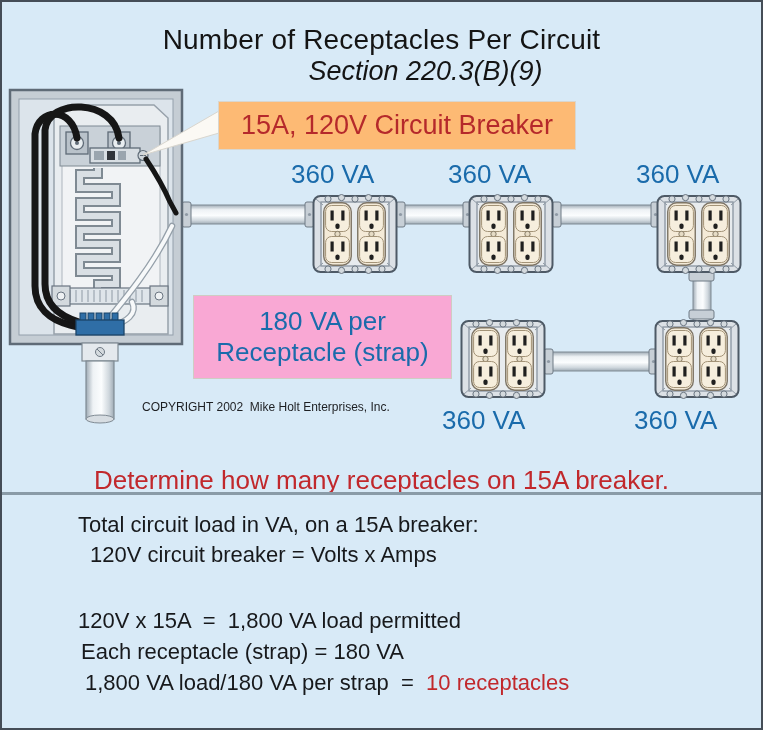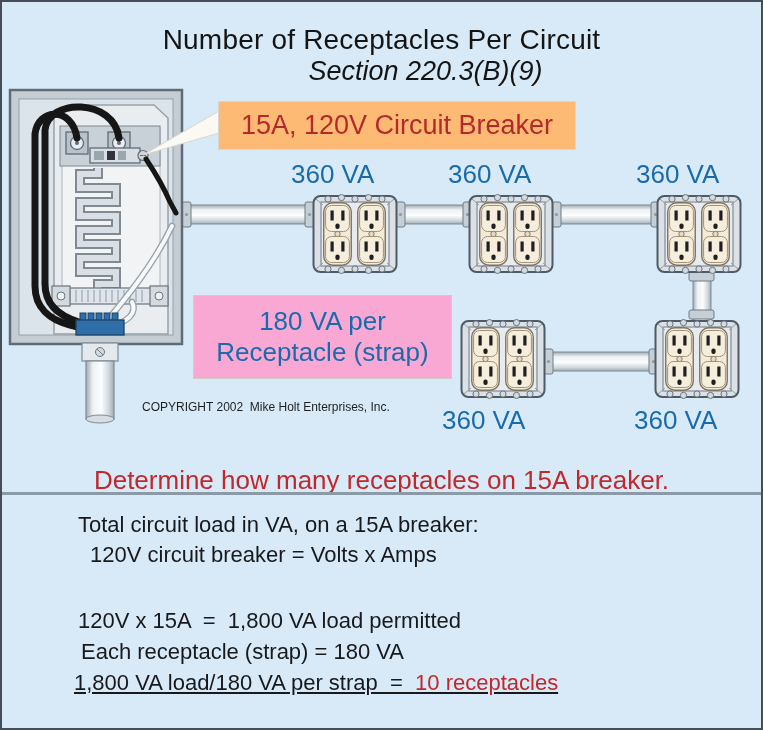--- a/index.html
+++ b/index.html
@@ -55,21 +55,21 @@
   }
   .divider{
     left:0;top:490px;width:763px;height:3px;
     background:#8a9ba7;z-index:3;
   }
   .sol{font-size:22px;color:#17191c;white-space:pre;z-index:3;}
   .sol-l1{left:76px;top:510px;}
   .sol-l2{left:88px;top:540px;}
   .sol-l3{left:76px;top:606px;}
   .sol-l4{left:79px;top:625px;margin-top:12px;}
-  .sol-l5{left:72px;top:668px;text-decoration:underline;}
+  .sol-l5{left:83px;top:668px;}
   .result{color:#c1282c;}
 </style>
 </head>
 <body>
 
 <div class="page">
 
   <div class="abs title">Number of Receptacles Per Circuit</div>
   <div class="abs subtitle">Section 220.3(B)(9)</div>
 

